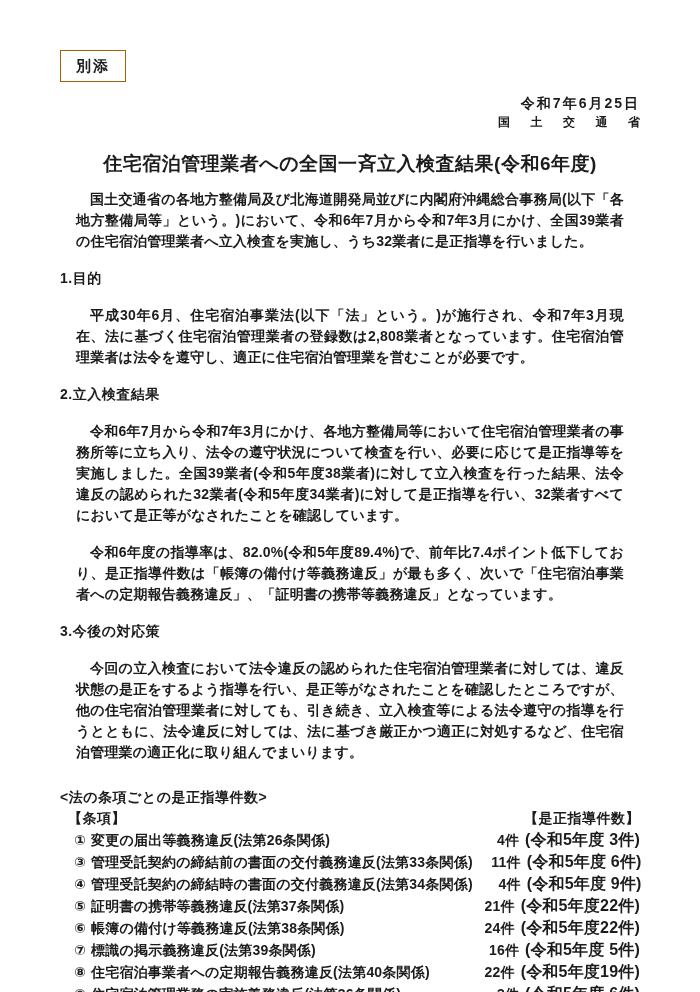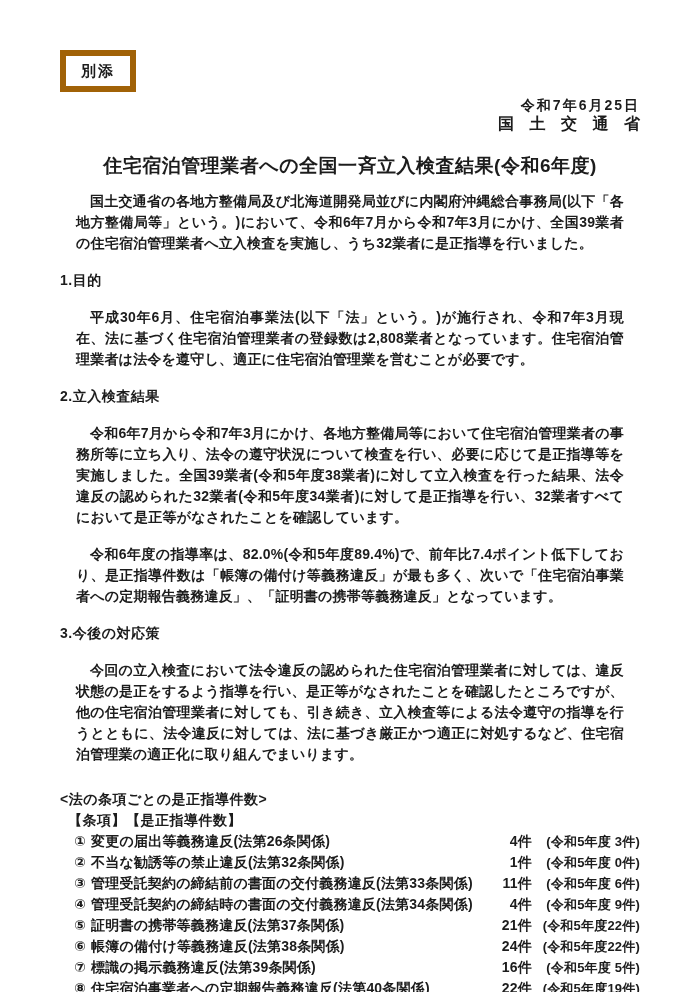--- a/index.html
+++ b/index.html
@@ -15,40 +15,40 @@
     padding: 50px 60px 40px 60px;
     background: #ffffff;
     color: #1c1c1c;
     font-family: "Liberation Sans", "DejaVu Sans", sans-serif;
     font-weight: 600;
     font-size: 14px;
     line-height: 21px;
   }
   .attach-box {
     display: inline-block;
-    border: 6px solid #a16207;
+    border: 1px solid #a16207;
     padding: 4px 15px 5px 15px;
     font-size: 15px;
     letter-spacing: 2px;
     line-height: 1.4;
   }
   .date-block {
-    margin-top: 4px;
+    margin-top: 12px;
     text-align: right;
   }
   .doc-date {
     font-size: 14px;
     letter-spacing: 2px;
     line-height: 18px;
   }
   .ministry {
     width: 142px;
     margin-left: auto;
     margin-top: 1px;
-    font-size: 16px;
+    font-size: 12px;
     line-height: 18px;
     text-align: justify;
     text-align-last: justify;
   }
   .doc-title {
     margin: 22px 0 0 0;
     text-align: center;
     font-size: 19px;
     font-weight: 700;
     letter-spacing: 0.5px;
@@ -70,20 +70,21 @@
     letter-spacing: 0.5px;
   }
   .list-block {
     margin-top: 24px;
   }
   .list-title {
     letter-spacing: 0.5px;
   }
   .list-header {
     display: flex;
+    justify-content: space-between;
     padding-left: 8px;
     letter-spacing: 0.5px;
   }
   .v-row {
     display: flex;
     align-items: baseline;
     padding-left: 14px;
     letter-spacing: 0.2px;
   }
   .v-label {
@@ -94,21 +95,21 @@
     margin-right: 5px;
   }
   .v-count {
     flex: 0 0 48px;
     text-align: right;
     white-space: nowrap;
   }
   .v-prev {
     flex: 0 0 102px;
     margin-left: 6px;
-    font-size: 13px;
+    font-size: 16px;
     text-align: right;
     white-space: pre;
     letter-spacing: 0.2px;
   }
 </style>
 </head>
 <body>
 
 <div class="page">
 
@@ -140,25 +141,20 @@
       <span>【条項】</span>
       <span>【是正指導件数】</span>
     </div>
 
     <div class="v-row">
       <span class="v-label"><span class="v-no">①</span><span>変更の届出等義務違反(法第26条関係)</span></span>
       <span class="v-count">4件</span>
       <span class="v-prev">(令和5年度 3件)</span>
     </div>
 
-    <div class="v-row">
-      <span class="v-label"><span class="v-no">②</span><span>不当な勧誘等の禁止違反(法第32条関係)</span></span>
-      <span class="v-count">1件</span>
-      <span class="v-prev">(令和5年度 0件)</span>
-    </div>
 
     <div class="v-row">
       <span class="v-label"><span class="v-no">③</span><span>管理受託契約の締結前の書面の交付義務違反(法第33条関係)</span></span>
       <span class="v-count">11件</span>
       <span class="v-prev">(令和5年度 6件)</span>
     </div>
 
     <div class="v-row">
       <span class="v-label"><span class="v-no">④</span><span>管理受託契約の締結時の書面の交付義務違反(法第34条関係)</span></span>
       <span class="v-count">4件</span>

